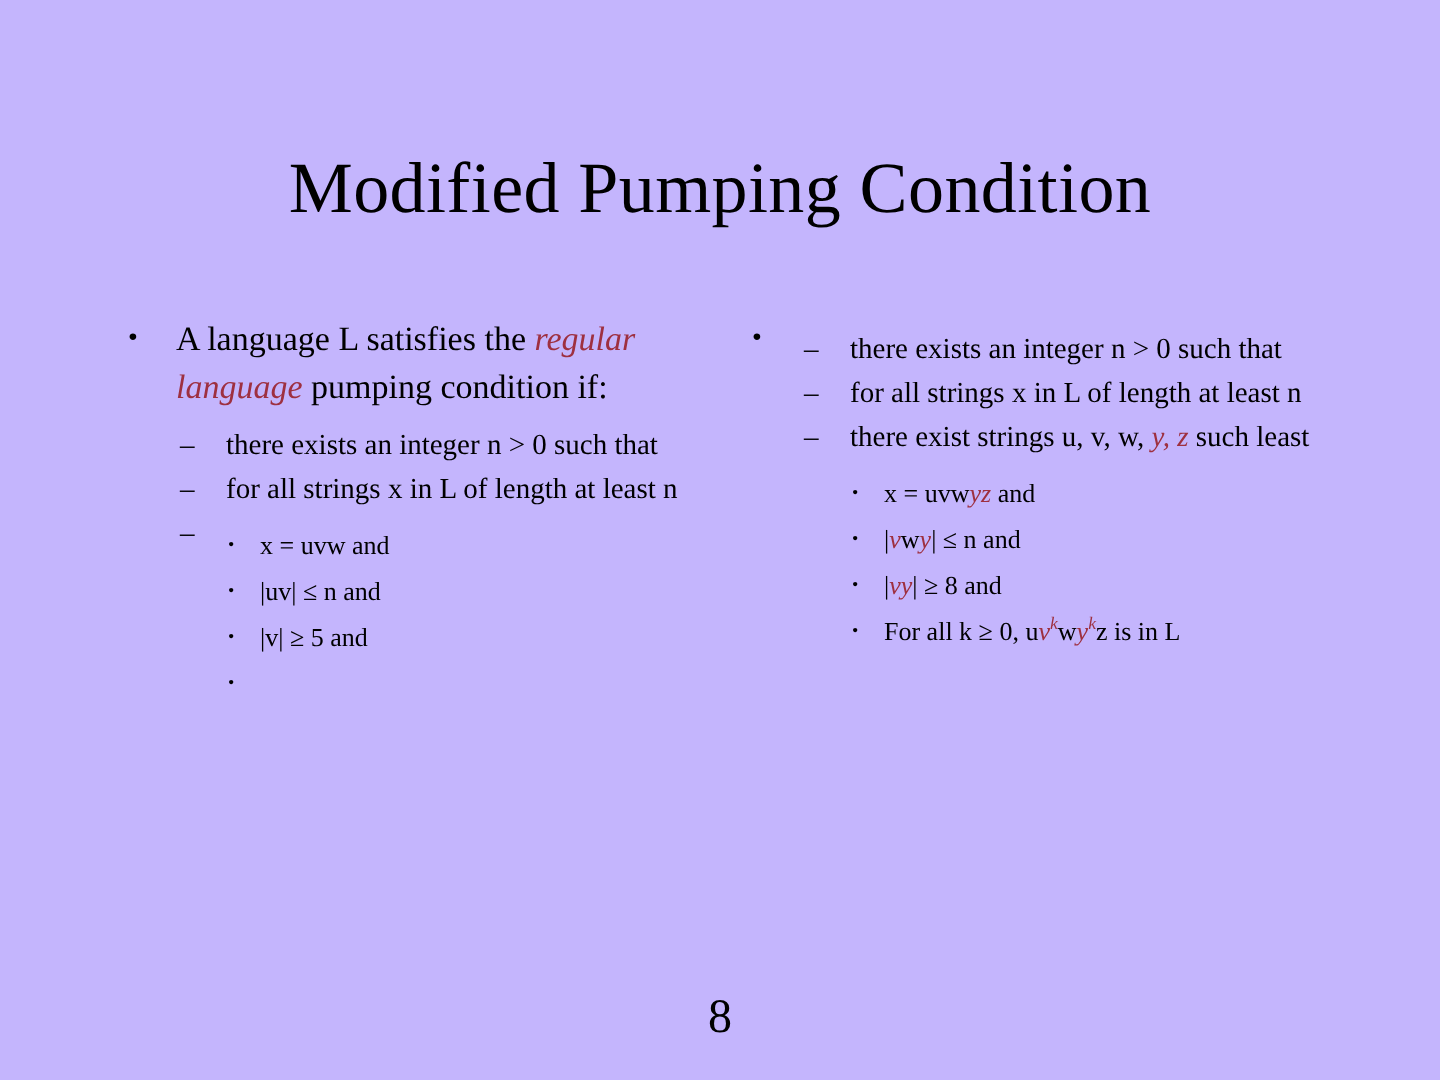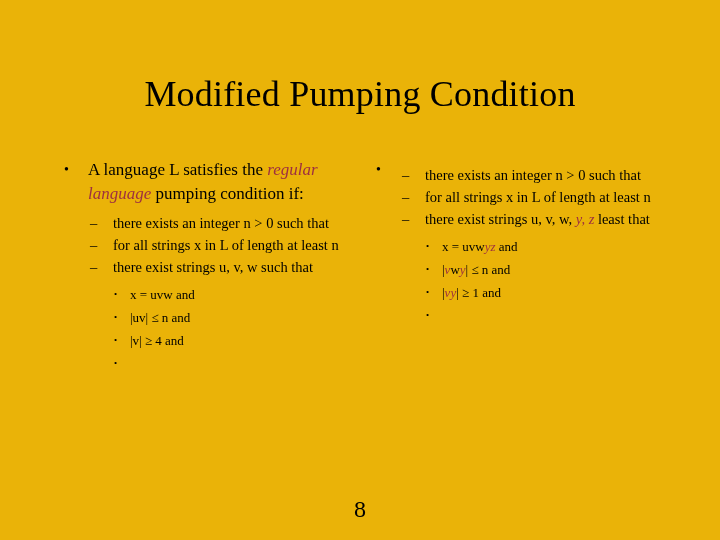--- a/index.html
+++ b/index.html
@@ -8,21 +8,21 @@
     background: #ffffff;
   }
   body {
     font-family: "Liberation Serif", "DejaVu Serif", serif;
     color: #000000;
   }
   #slide {
     position: relative;
     width: 720px;
     height: 540px;
-    background: #eab308;
+    background: #c4b5fd;
     overflow: hidden;
   }
   
   #slide-title {
     position: absolute;
     left: 0;
     top: 72px;
     width: 720px;
     text-align: center;
     font-size: 36px;
@@ -127,36 +127,35 @@
       <div class="lvl2">
         <span class="bullet-glyph">–</span>
         <span class="txt">there exists an integer n &gt; 0 such that</span>
       </div>
       <div class="lvl2">
         <span class="bullet-glyph">–</span>
         <span class="txt">for all strings x in L of length at least n</span>
       </div>
       <div class="lvl2">
         <span class="bullet-glyph">–</span>
-        <span class="txt">there exist strings u, v, w such that</span>
       </div>
     </div>
 
     <div class="lvl3-list">
       <div class="lvl3">
         <span class="bullet-glyph">•</span>
         <span class="txt">x = uvw and</span>
       </div>
       <div class="lvl3">
         <span class="bullet-glyph">•</span>
         <span class="txt">|uv| ≤ n and</span>
       </div>
       <div class="lvl3">
         <span class="bullet-glyph">•</span>
-        <span class="txt">|v| ≥ 4 and</span>
+        <span class="txt">|v| ≥ 5 and</span>
       </div>
       <div class="lvl3">
         <span class="bullet-glyph">•</span>
       </div>
     </div>
 
   </div>
 
   <div id="right-column" class="column">
 
@@ -168,43 +167,44 @@
       <div class="lvl2">
         <span class="bullet-glyph">–</span>
         <span class="txt">there exists an integer n &gt; 0 such that</span>
       </div>
       <div class="lvl2">
         <span class="bullet-glyph">–</span>
         <span class="txt">for all strings x in L of length at least n</span>
       </div>
       <div class="lvl2">
         <span class="bullet-glyph">–</span>
-        <span class="txt"><span>there exist strings u, v, w, </span><span class="em-red">y, z</span><span> least that</span></span>
+        <span class="txt"><span>there exist strings u, v, w, </span><span class="em-red">y, z</span><span> such least</span></span>
       </div>
     </div>
 
     <div class="lvl3-list">
 
       <div class="lvl3">
         <span class="bullet-glyph">•</span>
         <span class="txt"><span>x = uvw</span><span class="em-red">yz</span><span> and</span></span>
       </div>
 
       <div class="lvl3">
         <span class="bullet-glyph">•</span>
         <span class="txt"><span>|</span><span class="em-red">v</span><span>w</span><span class="em-red">y</span><span>| ≤ n and</span></span>
       </div>
 
       <div class="lvl3">
         <span class="bullet-glyph">•</span>
-        <span class="txt"><span>|</span><span class="em-red">vy</span><span>| ≥ 1 and</span></span>
-      </div>
-
-      <div class="lvl3">
-        <span class="bullet-glyph">•</span>
+        <span class="txt"><span>|</span><span class="em-red">vy</span><span>| ≥ 8 and</span></span>
+      </div>
+
+      <div class="lvl3">
+        <span class="bullet-glyph">•</span>
+        <span class="txt"><span>For all k ≥ 0, u</span><span class="em-red">v</span><sup class="em-red">k</sup><span>w</span><span class="em-red">y</span><sup class="em-red">k</sup><span>z is in L</span></span>
       </div>
 
     </div>
 
   </div>
 
   <div id="page-number">8</div>
 
 </div>
 

